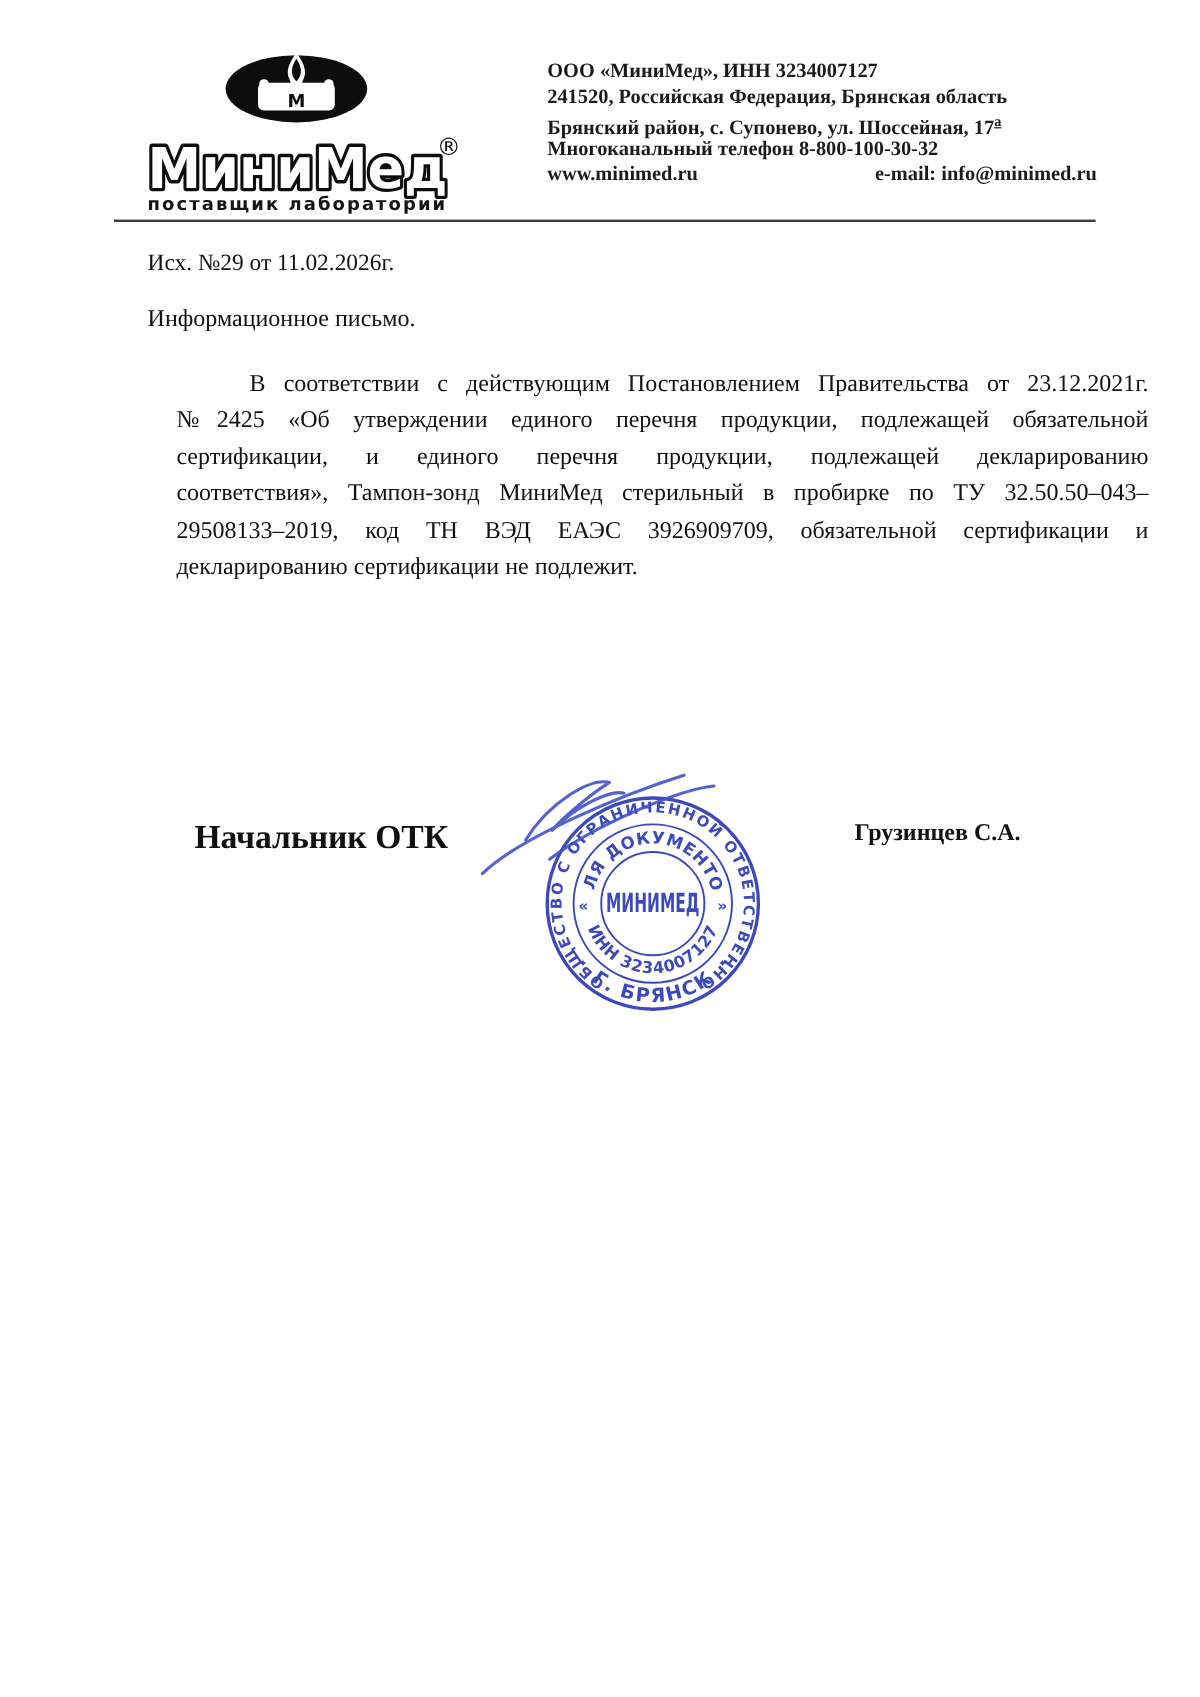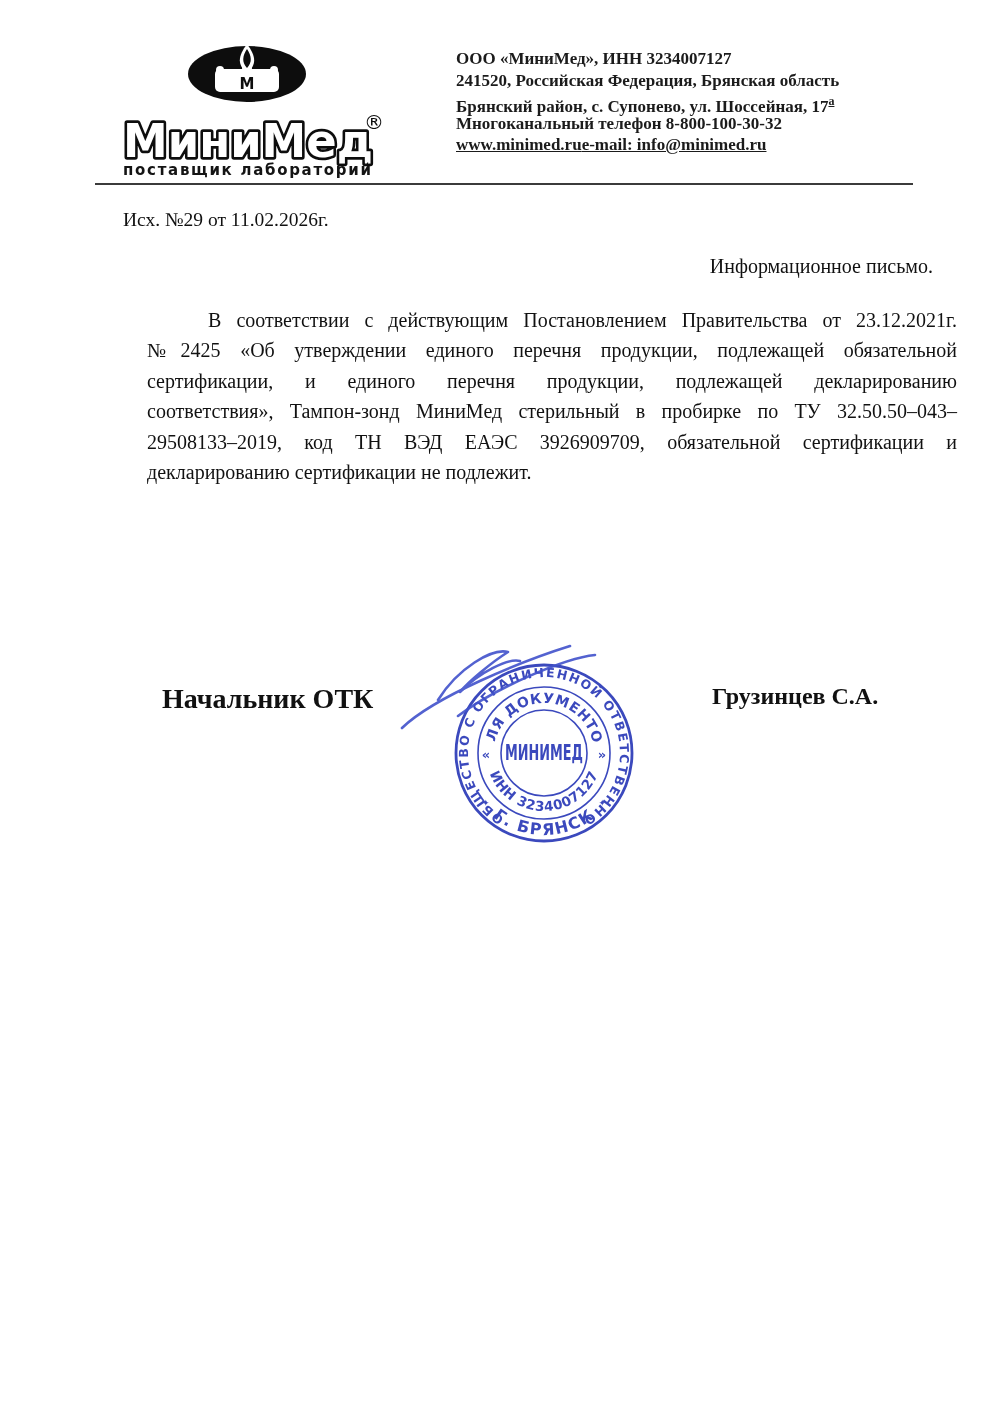--- a/index.html
+++ b/index.html
@@ -15,50 +15,50 @@
   }
   
   .logo-svg { position: absolute; left: 108px; top: 42px; }
   .company-info {
     position: absolute; left: 456px; top: 48px; width: 458px;
     font-family: "Liberation Serif", serif;
     font-weight: bold; font-size: 17px; line-height: 21.5px;
     color: #1b1b1b; white-space: nowrap;
   }
   .company-info .ci-line { height: 21.5px; }
-  .company-info .ci-contacts { display: flex; justify-content: flex-start; text-decoration: underline; }
+  .company-info .ci-contacts { display: flex; justify-content: space-between; }
   .ci-sup { font-size: 12px; vertical-align: super; text-decoration: underline; }
   .header-divider {
     position: absolute; left: 95px; top: 183px; width: 818px; height: 2px;
     background: #3b3b3b;
   }
   
   .ref-line {
     position: absolute; left: 123px; top: 209px;
     font-size: 19.5px; color: #111;
   }
   .letter-title {
     position: absolute; left: 123px; top: 255px; width: 810px;
-    text-align: right; font-size: 20px; color: #111;
+    text-align: left; font-size: 20px; color: #111;
   }
   .letter-body {
     position: absolute; left: 123px; top: 305px; width: 810px;
     font-size: 20px; line-height: 30.4px; color: #111; margin-left: 24px;
   }
   .body-line { text-align: justify; text-align-last: justify; white-space: normal; }
   .body-line.first { text-indent: 61px; }
   .body-line.last { text-align-last: left; }
   
   .signer-position {
     position: absolute; left: 162px; top: 683px;
     font-size: 28px; font-weight: bold; color: #111;
   }
   .signer-name {
     position: absolute; left: 712px; top: 683px;
-    font-size: 24px; font-weight: bold; color: #111;
+    font-size: 20px; font-weight: bold; color: #111;
   }
   .stamp-svg { position: absolute; left: 380px; top: 628px; }
   .stamp-text { font-family: "DejaVu Sans", sans-serif; font-weight: bold; }
 </style>
 </head>
 <body>
 
 <div class="page">
 
   <div>

